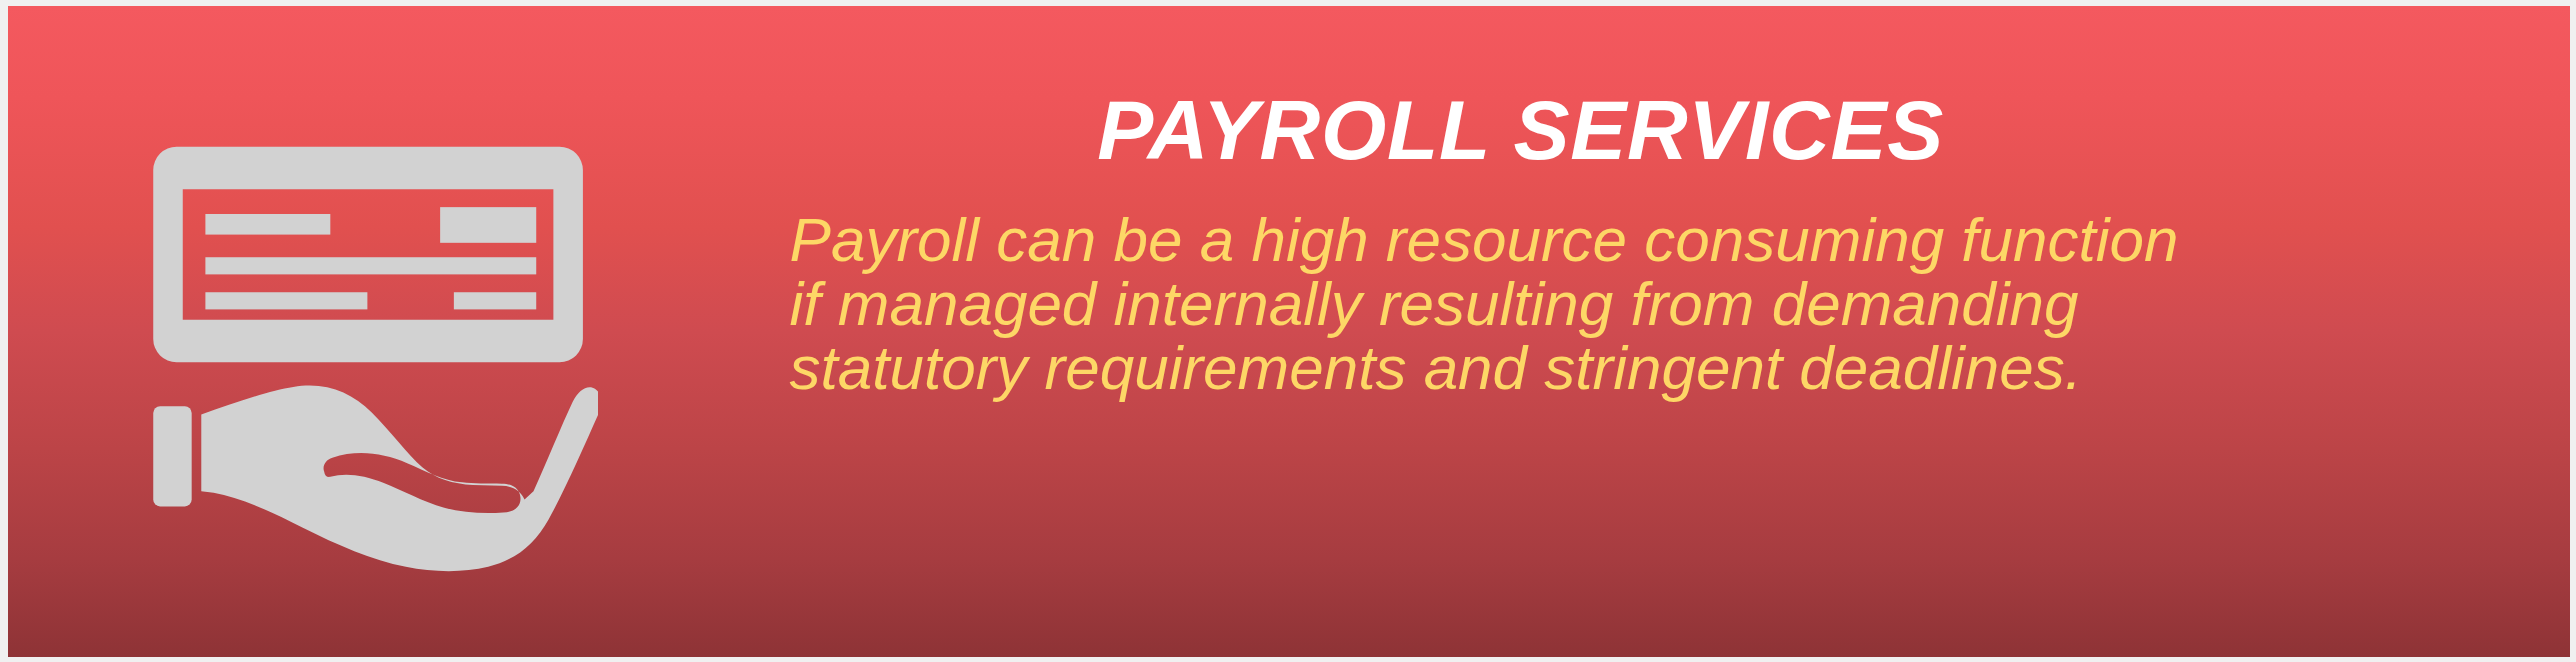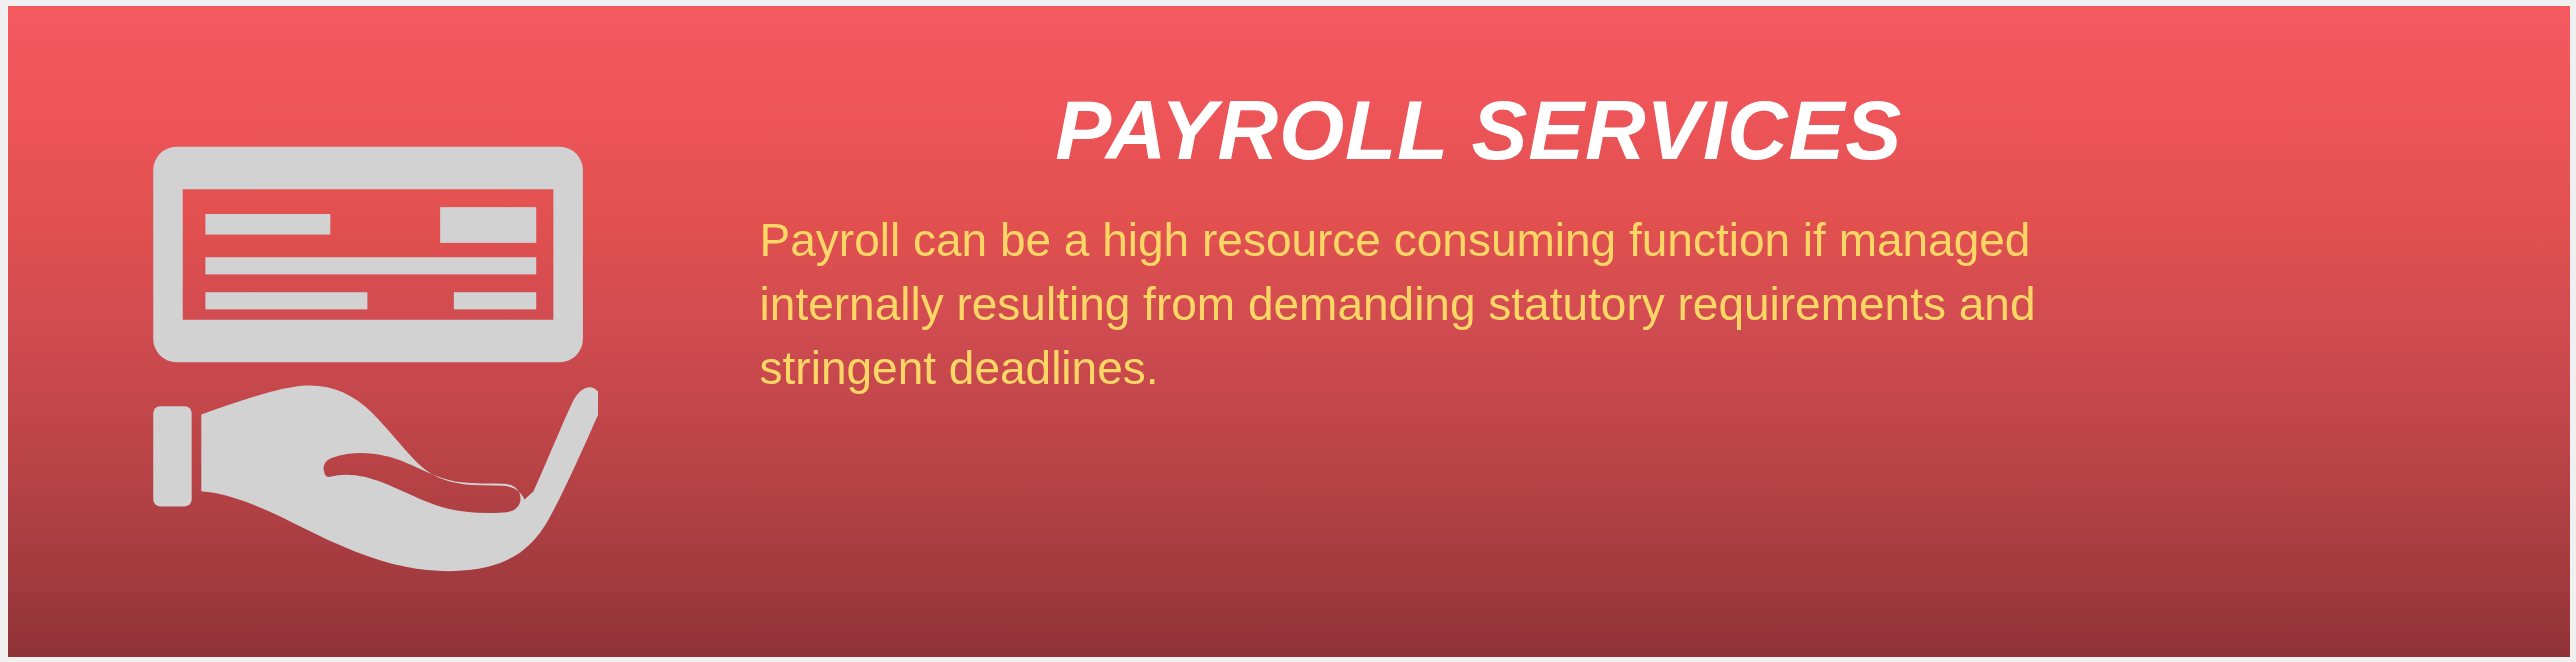--- a/index.html
+++ b/index.html
@@ -39,42 +39,43 @@
     left: 137px;
     top: 127px;
     width: 453px;
     height: 453px;
   }
   #cheque-hand-icon { display: block; }
 
   
   #text-block {
     position: absolute;
-    left: 736px;
+    left: 778px;
     top: 82px;
     width: 1758px;
   }
   #page-title {
     font-size: 84px;
     line-height: 84px;
     font-weight: bold;
     font-style: italic;
     color: #ffffff;
     letter-spacing: 0.7px;
     text-align: center;
     margin: 0 0 0 0;
     padding-left: 6.9px;
     padding-right: 295px;
     white-space: nowrap;
   }
   .body-paragraph {
-    font-size: 46px;
+    font-size: 62px;
     line-height: 64px;
+    font-style: italic;
     color: #fdd766;
-    margin: 16px;
+    margin: 4px;
     padding: 0;
     max-width: 1401px;
   }
   #paragraph-1 { margin-top: 36px; }
   #paragraph-2 { margin-top: 62px; max-width: 1586px; }
 </style>
 </head>
 <body>
 
 <div id="banner">

